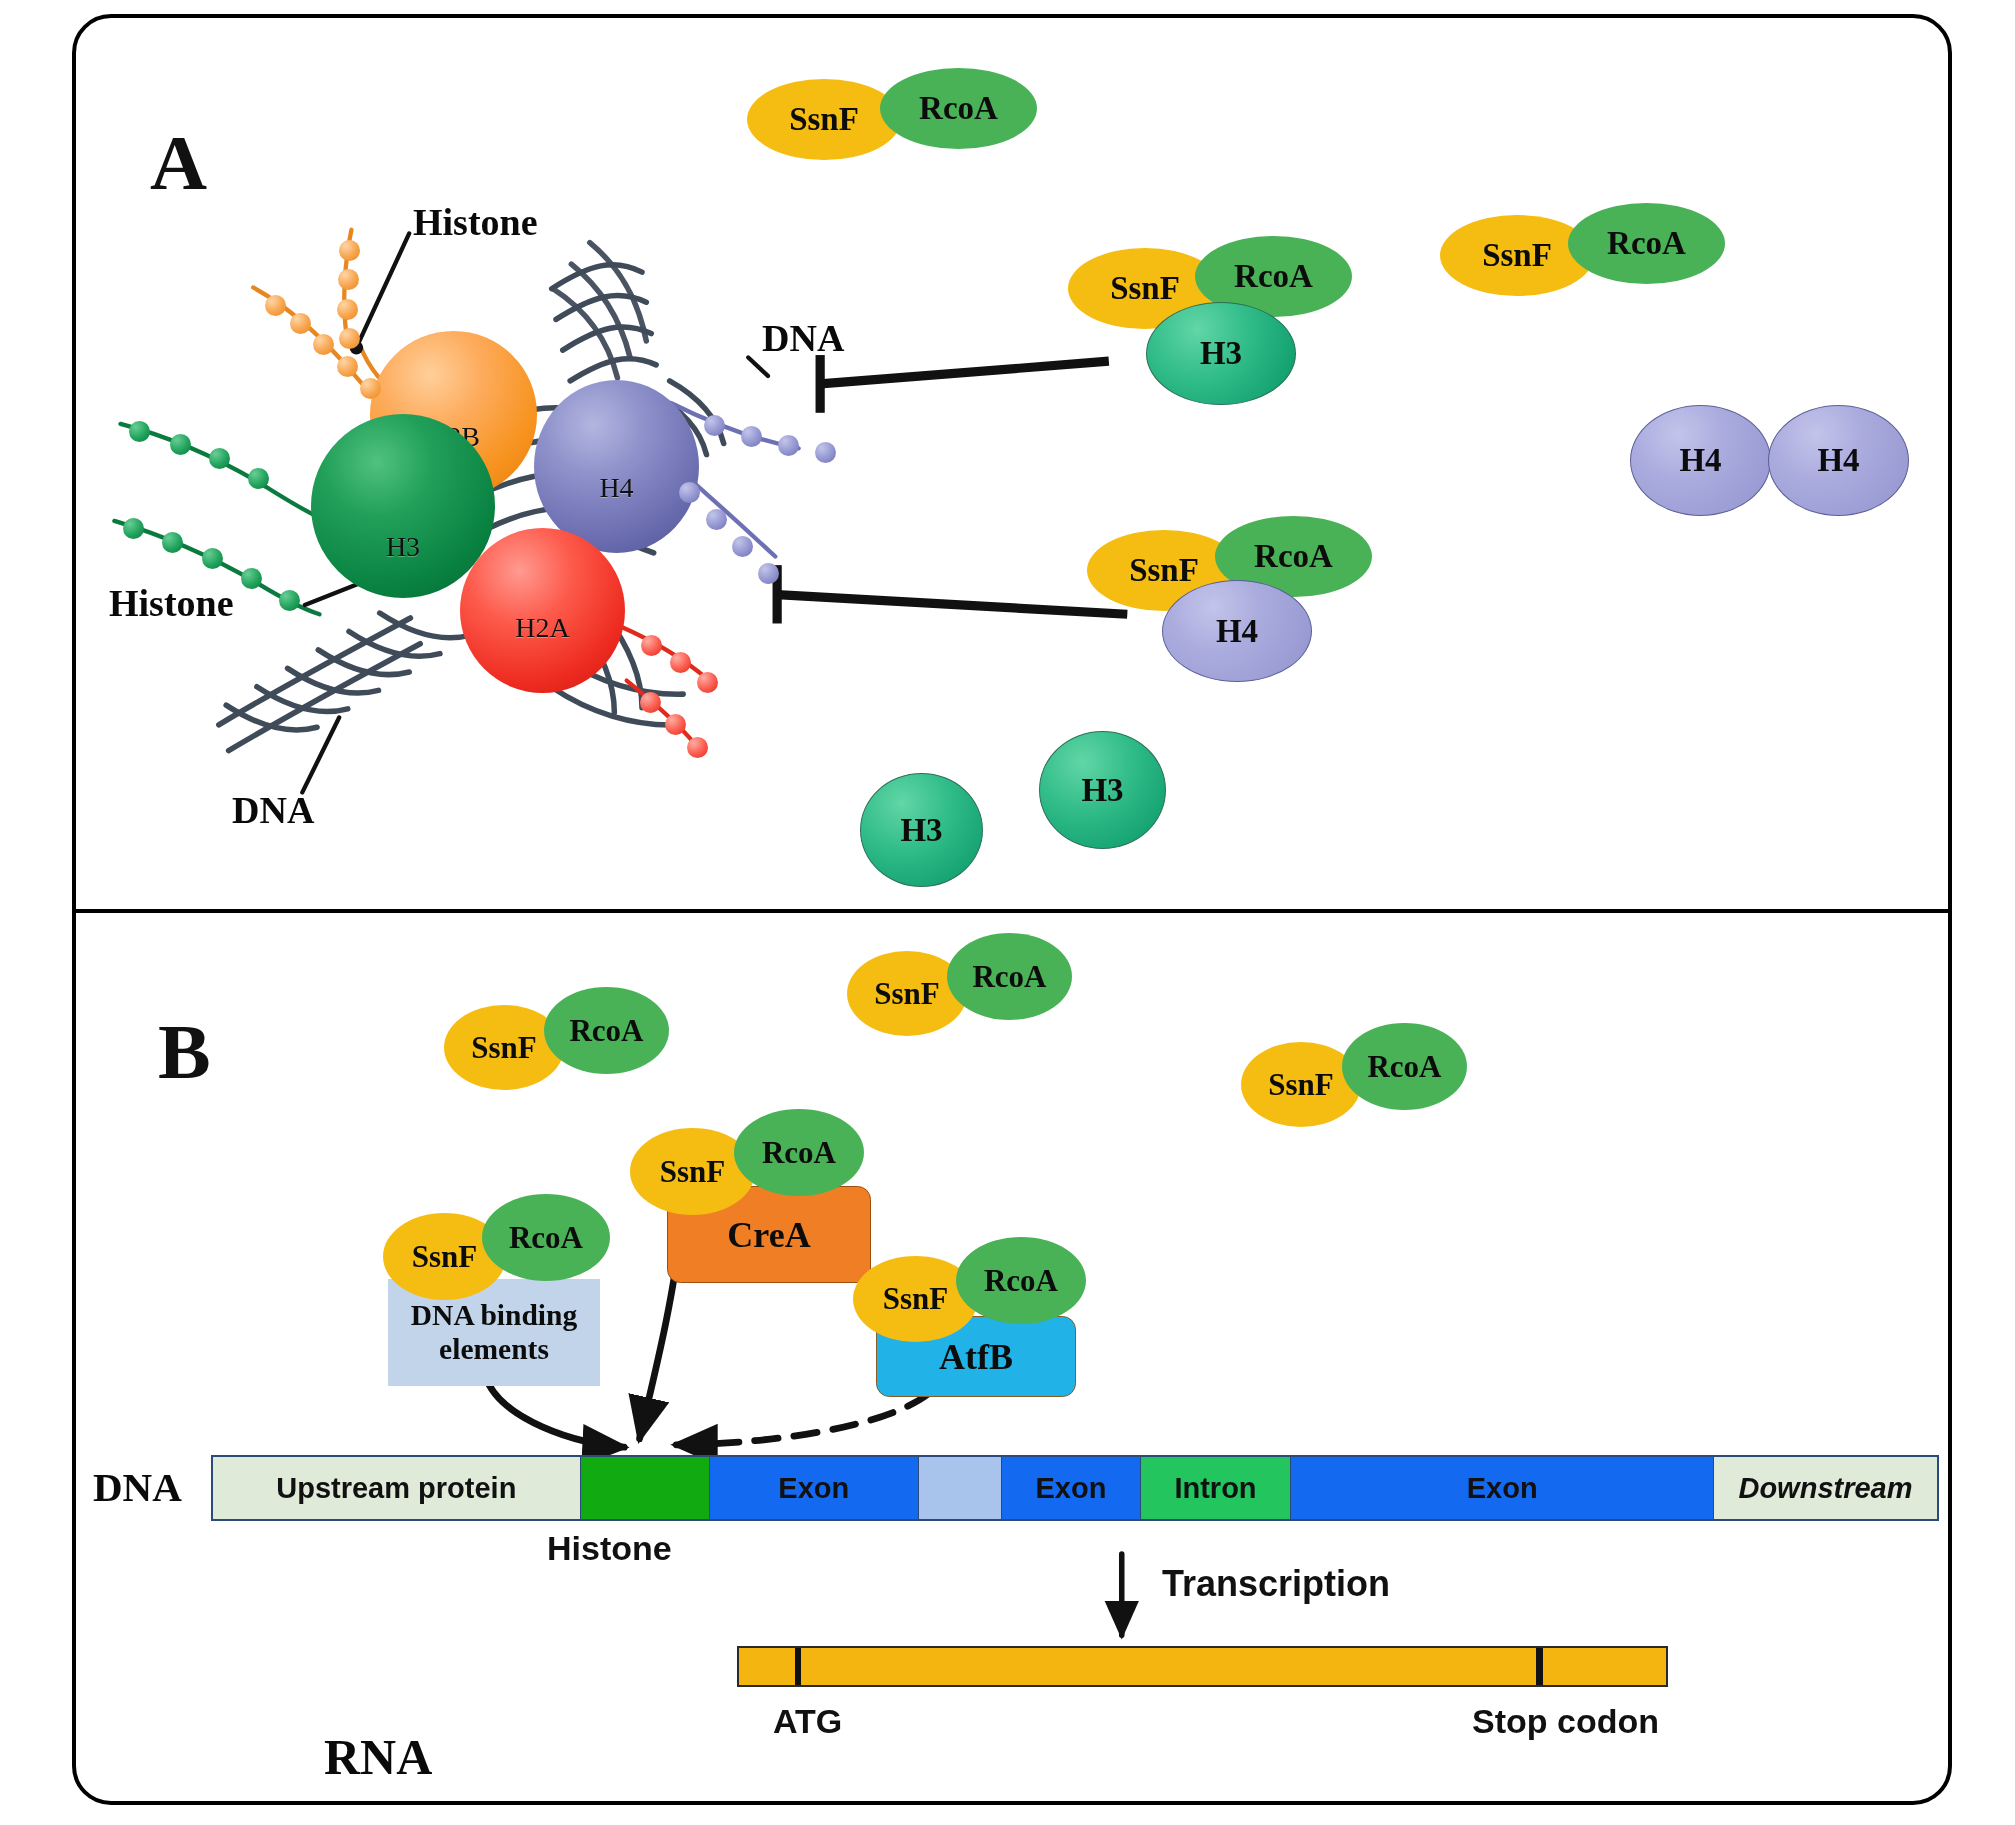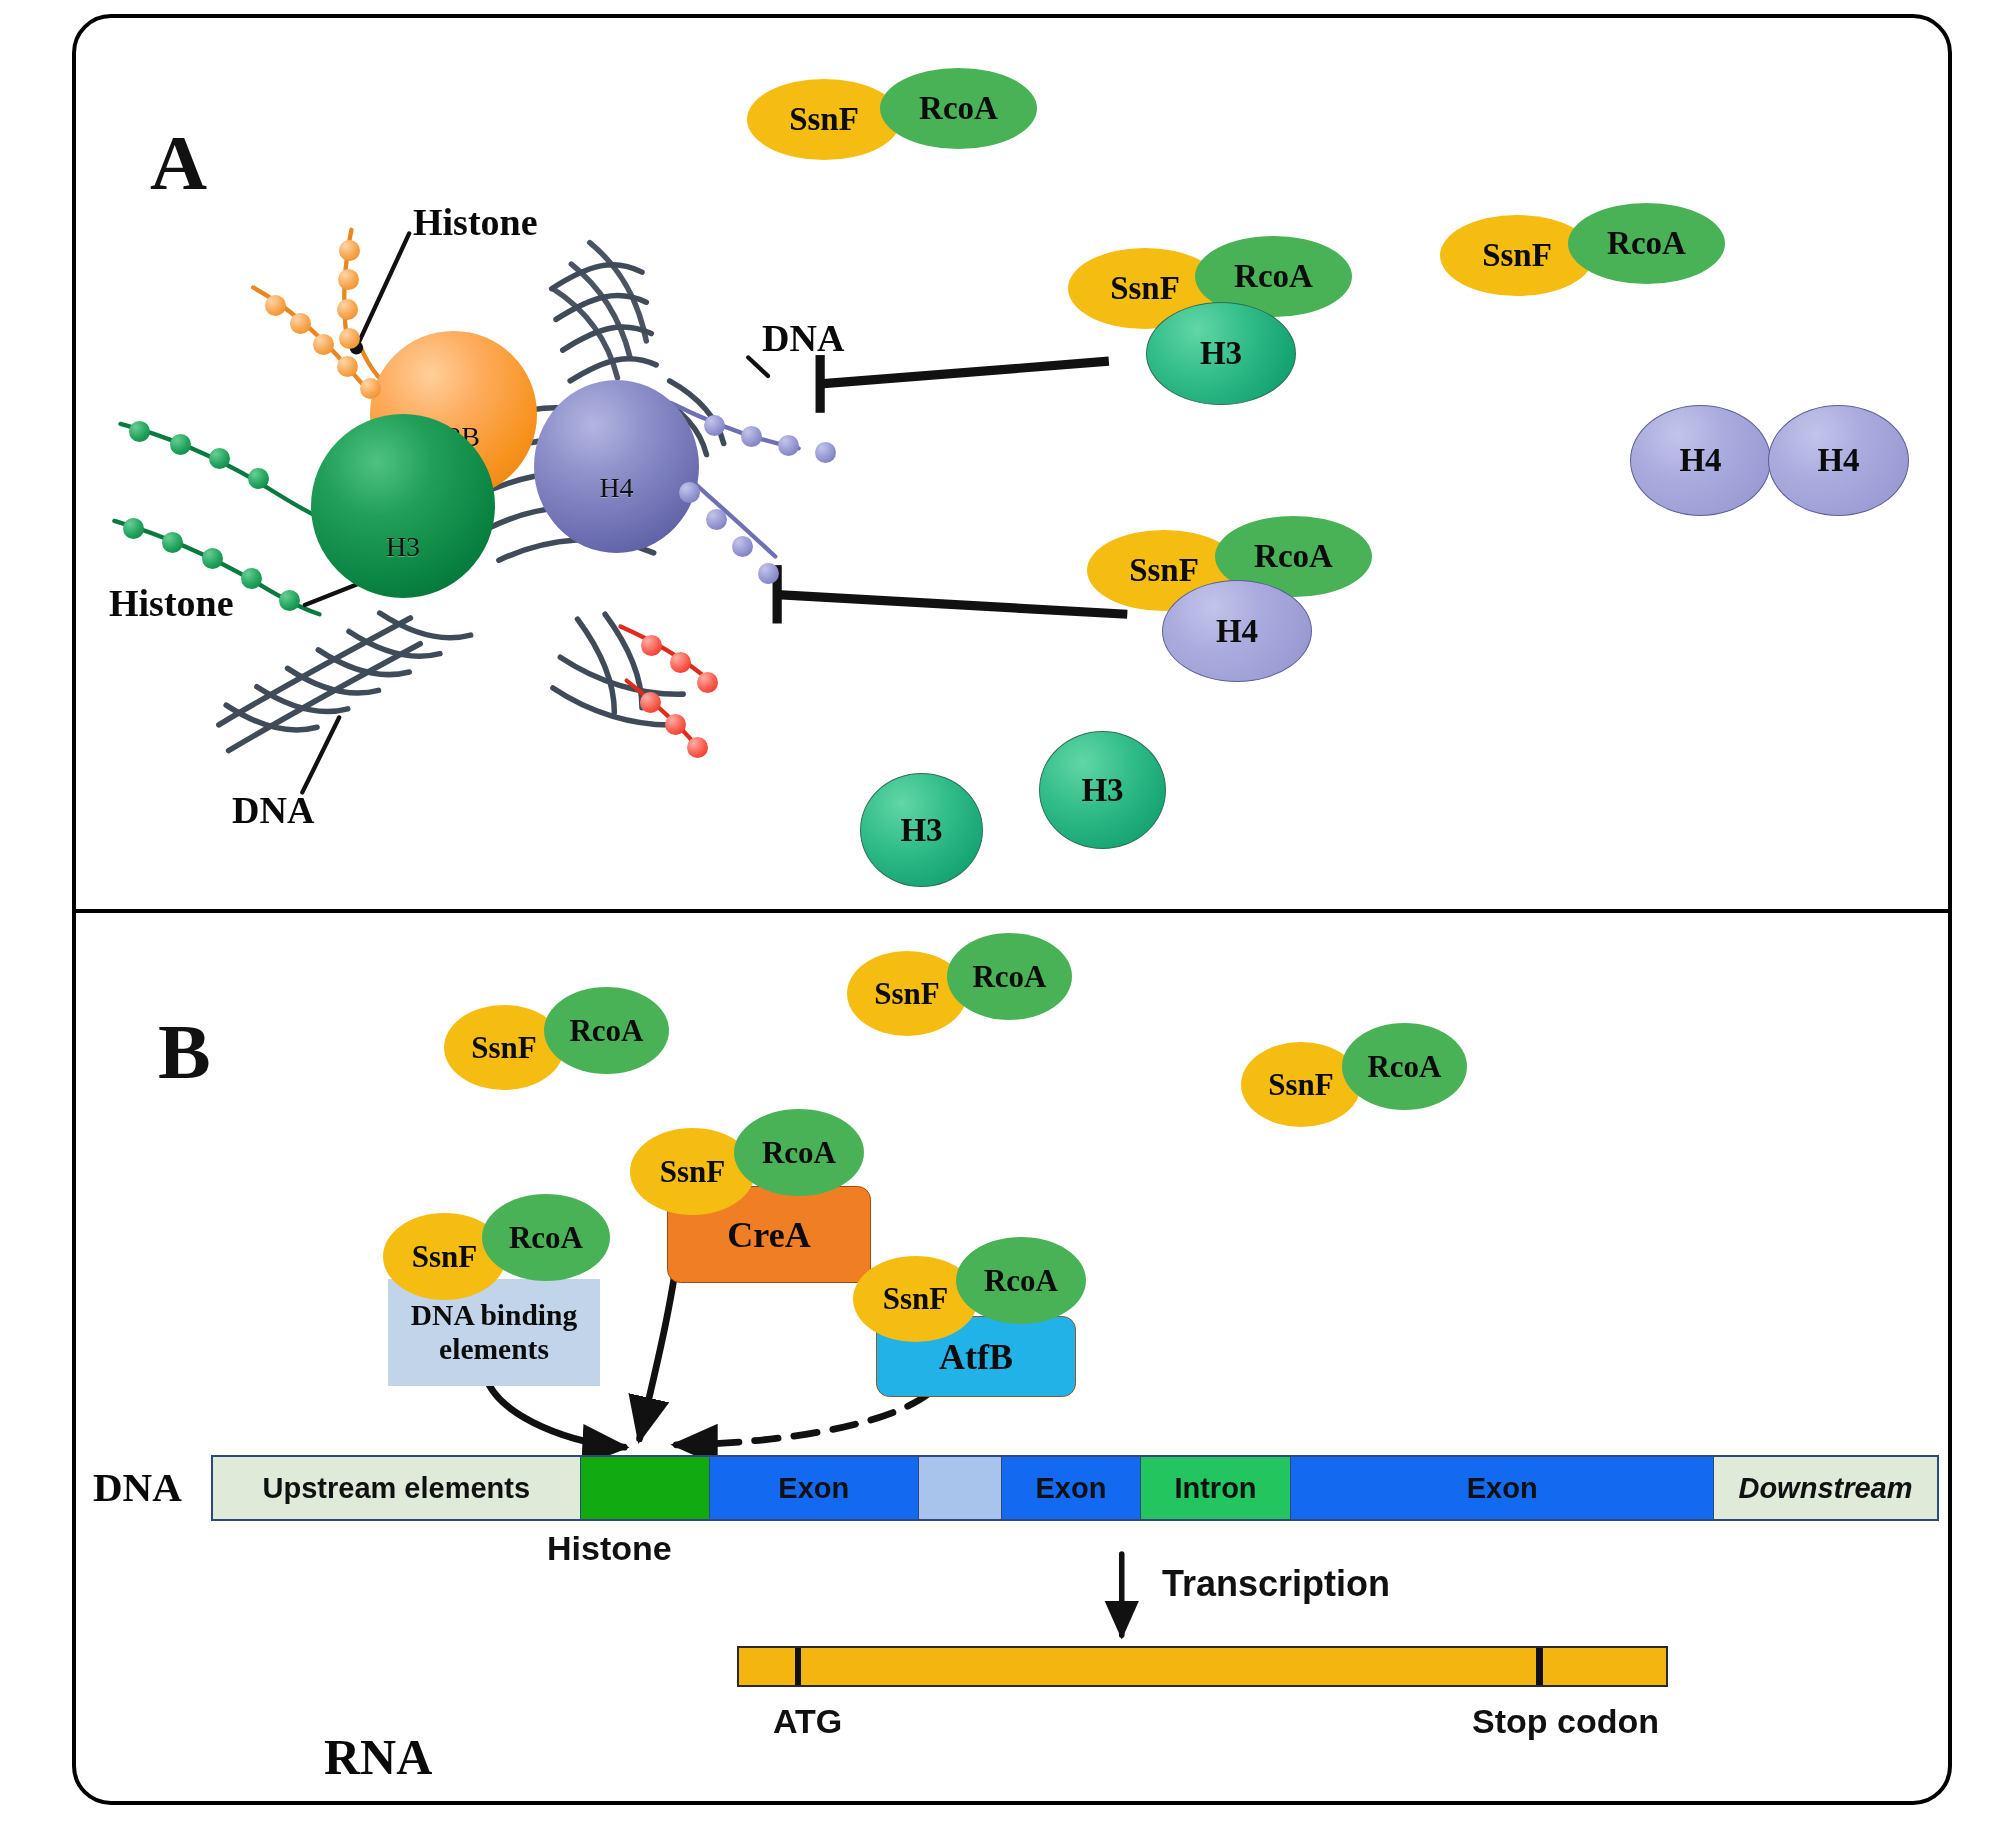--- a/index.html
+++ b/index.html
@@ -289,20 +289,23 @@
 
   <div class="core-sphere sph-h2b" style="left:370px; top:331px; width:167px; height:167px;">
     <span style="top:90px;">H2B</span>
   </div>
   <div class="core-sphere sph-h4" style="left:534px; top:380px; width:165px; height:173px;">
     <span style="top:92px;">H4</span>
   </div>
   <div class="core-sphere sph-h3" style="left:311px; top:414px; width:184px; height:184px;">
     <span style="top:117px;">H3</span>
   </div>
+  <div class="core-sphere sph-h2a" style="left:460px; top:528px; width:165px; height:165px;">
+    <span style="top:84px;">H2A</span>
+  </div>
 
   <div class="bead bead-orange" style="left:339px; top:240px; width:21px; height:21px;"></div>
   <div class="bead bead-orange" style="left:338px; top:269px; width:21px; height:21px;"></div>
   <div class="bead bead-orange" style="left:337px; top:299px; width:21px; height:21px;"></div>
   <div class="bead bead-orange" style="left:339px; top:328px; width:21px; height:21px;"></div>
   <div class="bead bead-orange" style="left:265px; top:295px; width:21px; height:21px;"></div>
   <div class="bead bead-orange" style="left:290px; top:313px; width:21px; height:21px;"></div>
   <div class="bead bead-orange" style="left:313px; top:334px; width:21px; height:21px;"></div>
   <div class="bead bead-orange" style="left:337px; top:356px; width:21px; height:21px;"></div>
   <div class="bead bead-orange" style="left:360px; top:378px; width:21px; height:21px;"></div>
@@ -460,21 +463,21 @@
       <span style="font-size:31px;">SsnF</span>
     </div>
     <div class="ellipse e-rcoa" style="left:956px; top:1237px; width:130px; height:87px;">
       <span style="font-size:31px;">RcoA</span>
     </div>
   </div>
 
   <div class="lbl" style="left:93px; top:1466px; font-size:41px;">DNA</div>
 
   <div id="gene-bar">
-    <div class="seg seg-upstream" style="flex:600 0 0;">Upstream elements</div>
+    <div class="seg seg-upstream" style="flex:600 0 0;">Upstream protein</div>
     <div class="seg seg-promoter" style="flex:210 0 0;"></div>
     <div class="seg seg-exon" style="flex:340 0 0;">Exon</div>
     <div class="seg seg-spacer" style="flex:135 0 0;"></div>
     <div class="seg seg-exon" style="flex:225 0 0;">Exon</div>
     <div class="seg seg-intron" style="flex:245 0 0;">Intron</div>
     <div class="seg seg-exon" style="flex:690 0 0;">Exon</div>
     <div class="seg seg-downstream" style="flex:365 0 0;">Downstream</div>
   </div>
 
   <div class="lbl-sans" style="left:547px; top:1531px; font-size:34px;">Histone</div>

